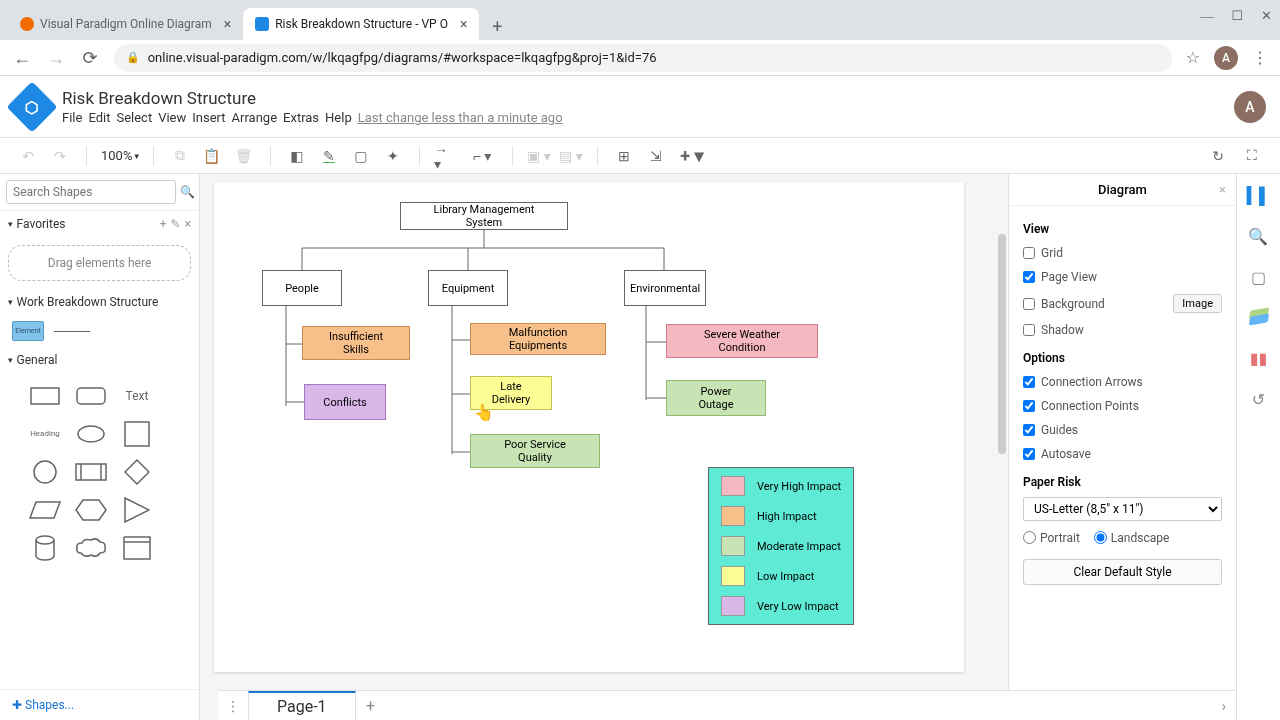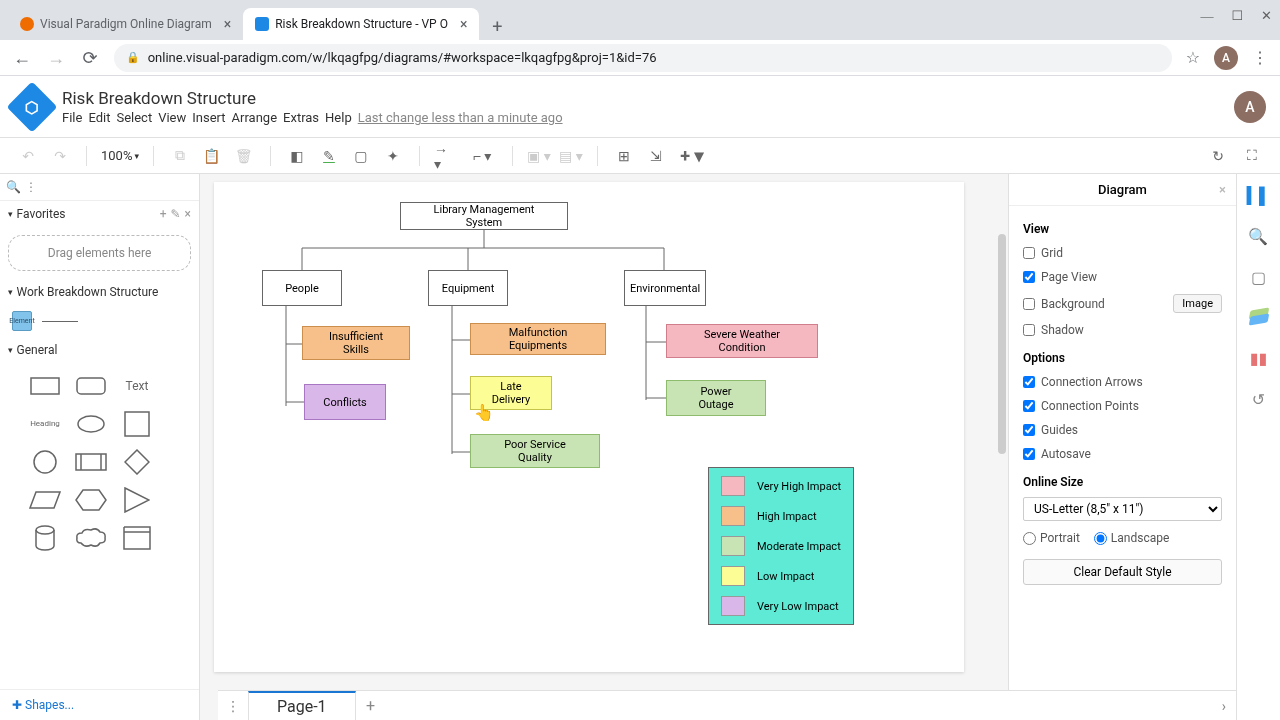--- a/index.html
+++ b/index.html
@@ -43,21 +43,21 @@
 
 .main { display: flex; height: 546px; }
 .left-panel { width: 200px; border-right: 1px solid #e0e0e0; display: flex; flex-direction: column; font-size: 12px; overflow-y: auto; }
 .search-row { display: flex; align-items: center; padding: 6px; gap: 4px; border-bottom: 1px solid #eee; }
 .search-row input { flex: 1; border: 1px solid #ccc; padding: 4px 6px; font-size: 12px; border-radius: 3px; }
 .panel-hdr { display: flex; align-items: center; padding: 6px 8px; font-size: 12px; color: #333; gap: 4px; cursor: pointer; }
 .panel-hdr .caret { font-size: 9px; }
 .panel-hdr-icons { margin-left: auto; display: flex; gap: 4px; color: #999; }
 .drag-hint { margin: 8px; border: 1px dashed #bbb; border-radius: 14px; padding: 10px; text-align: center; color: #888; font-size: 12px; }
 .shape-row { display: flex; gap: 10px; padding: 6px 12px; align-items: center; }
-.shape-elt { width: 20px; height: 20px; background: #81c3ea; border: 1px solid #5a9bc4; border-radius: 2px; display: flex; align-items: center; justify-content: center; font-size: 7px; color: #2a4d6a; }
+.shape-elt { width: 32px; height: 20px; background: #81c3ea; border: 1px solid #5a9bc4; border-radius: 2px; display: flex; align-items: center; justify-content: center; font-size: 7px; color: #2a4d6a; }
 .shape-line { width: 36px; height: 1px; background: #666; }
 .shapes-grid { display: flex; flex-wrap: wrap; gap: 8px; padding: 8px 26px; }
 .sg { width: 38px; height: 30px; display: flex; align-items: center; justify-content: center; cursor: pointer; }
 .sg svg { stroke: #666; fill: none; stroke-width: 1.5; }
 .shapes-btn { margin-top: auto; padding: 8px 12px; color: #1976d2; font-size: 12px; cursor: pointer; border-top: 1px solid #eee; }
 
 
 .canvas-wrap { flex: 1; position: relative; background: #f5f5f5; overflow: hidden; }
 .canvas-page { position: absolute; left: 14px; top: 8px; width: 750px; height: 490px; background: #fff; box-shadow: 0 1px 3px rgba(0,0,0,0.15); }
 .diagram { position: relative; width: 100%; height: 100%; }
@@ -83,21 +83,21 @@
 .right-panel { width: 228px; border-left: 1px solid #e0e0e0; display: flex; flex-direction: column; font-size: 12px; }
 .rp-header { display: flex; align-items: center; justify-content: center; font-size: 13px; font-weight: 500; padding: 8px; border-bottom: 1px solid #eee; position: relative; }
 .rp-close { position: absolute; right: 10px; color: #bbb; cursor: pointer; }
 .rp-body { padding: 10px 14px; display: flex; flex-direction: column; gap: 6px; overflow-y: auto; }
 .rp-sect { font-weight: 600; font-size: 12px; margin-top: 6px; margin-bottom: 2px; }
 .rp-row { display: flex; align-items: center; gap: 6px; font-size: 12px; color: #555; padding: 2px 0; }
 .rp-row input[type=checkbox] { width: 12px; height: 12px; }
 .img-btn { margin-left: auto; border: 1px solid #ccc; border-radius: 3px; padding: 2px 8px; font-size: 11px; background: #f5f5f5; cursor: pointer; }
 .rp-select { width: 100%; border: 1px solid #ccc; padding: 3px 6px; font-size: 12px; border-radius: 2px; background: #fff; }
 .rp-radio { display: flex; gap: 14px; font-size: 12px; color: #555; margin-top: 4px; }
-.rp-radio label { display: flex; align-items: flex-end; gap: 4px; }
+.rp-radio label { display: flex; align-items: flex-start; gap: 4px; }
 .clear-btn { border: 1px solid #ccc; border-radius: 3px; padding: 5px; font-size: 12px; text-align: center; background: #fafafa; margin-top: 8px; cursor: pointer; }
 
 
 .icon-strip { width: 44px; border-left: 1px solid #e0e0e0; display: flex; flex-direction: column; align-items: center; padding-top: 12px; gap: 22px; }
 .icon-strip span { font-size: 16px; color: #888; cursor: pointer; }
 .stack-icon { width: 18px; height: 18px; position: relative; }
 .stack-icon::before, .stack-icon::after { content: ""; position: absolute; width: 18px; height: 9px; background: #aed581; transform: skewX(-20deg) rotate(-10deg); border-radius: 2px; }
 .stack-icon::after { top: 6px; background: #64b5f6; }
 
 
@@ -197,20 +197,21 @@
   <div class="tb-right">
     <span class="tb-btn">↻</span>
     <span class="tb-btn">⛶</span>
   </div>
 </div>
 
 <div class="main">
 
   <div class="left-panel">
     <div class="search-row">
+      <input placeholder="Search Shapes" style="">
       <span style="color:#888">🔍</span>
       <span style="color:#888">⋮</span>
     </div>
     <div class="panel-hdr">
       <span class="caret">▾</span>
       <span>Favorites</span>
       <span class="panel-hdr-icons">
           <span>+</span>
           <span>✎</span>
           <span>×</span>
@@ -412,21 +413,21 @@
         </label>
       <label class="rp-row">
           <input type="checkbox" checked="" style=""> 
           <span>Guides</span>
         </label>
       <label class="rp-row">
           <input type="checkbox" checked="" style=""> 
           <span>Autosave</span>
         </label>
 
-      <div class="rp-sect">Online Size</div>
+      <div class="rp-sect">Paper Risk</div>
       <select class="rp-select"><option>US-Letter (8,5" x 11")</option></select>
       <div class="rp-radio">
         <label>
             <input type="radio" name="orient" style=""> 
             <span>Portrait</span>
           </label>
         <label>
             <input type="radio" name="orient" checked="" style=""> 
             <span>Landscape</span>
           </label>

